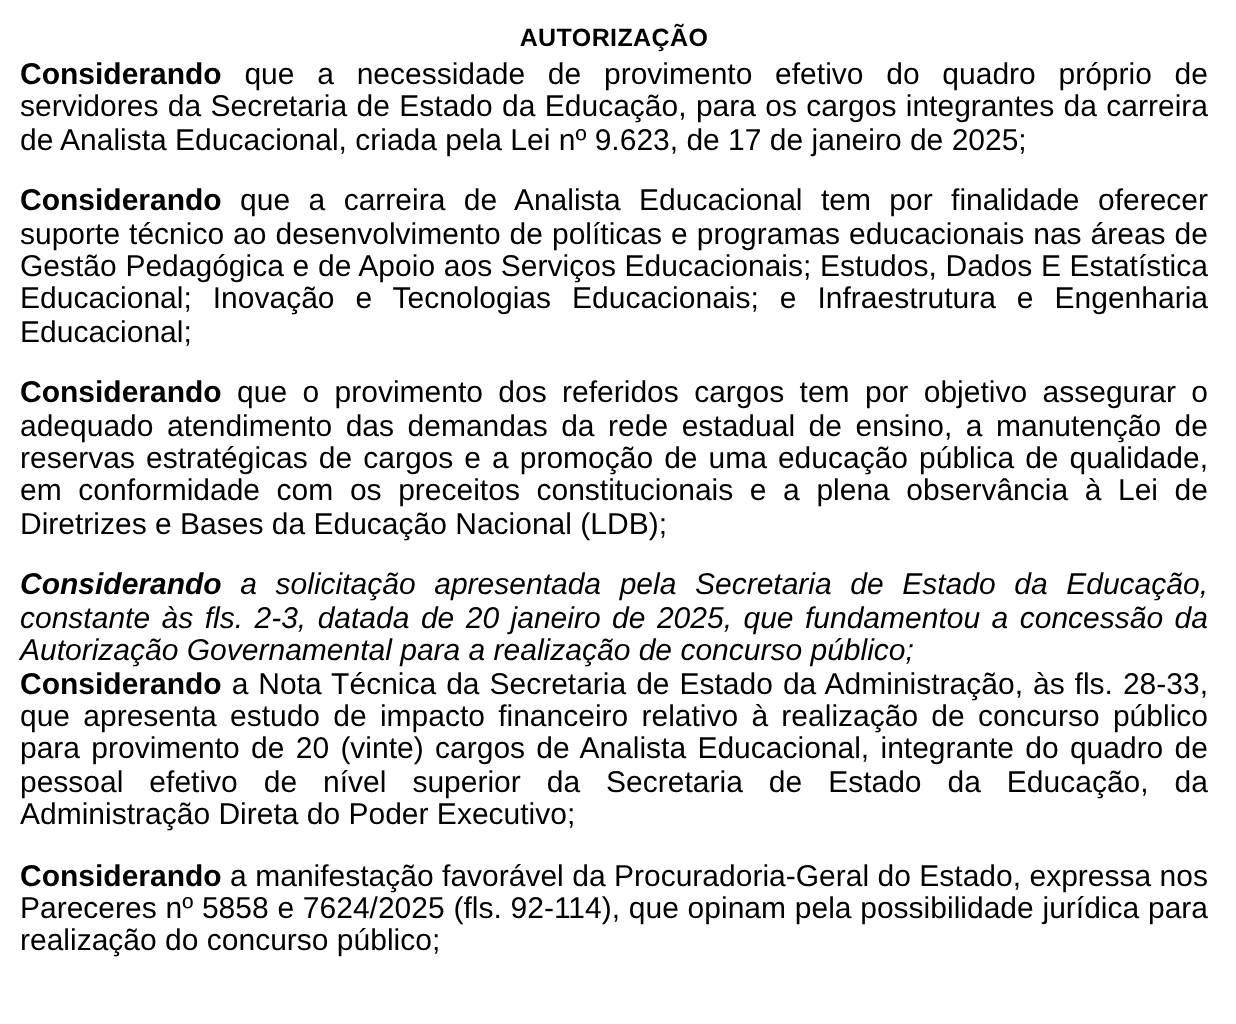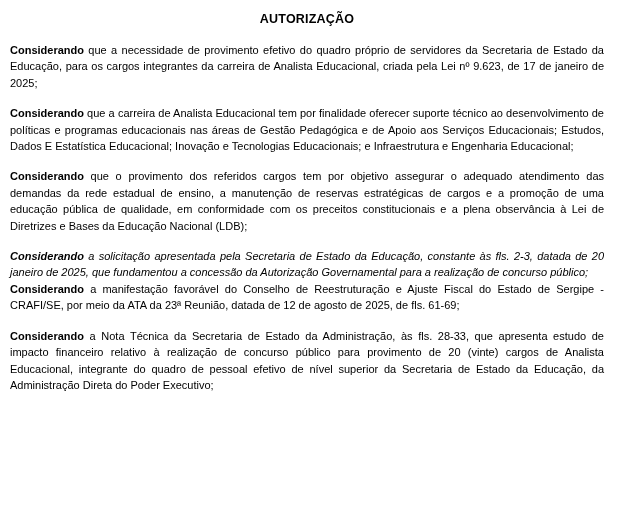--- a/index.html
+++ b/index.html
@@ -18,24 +18,24 @@
     width: 618px;
     height: 512px;
     box-sizing: border-box;
     padding: 8px 14px 0 10px;
   }
   .doc-title {
     text-align: center;
     font-weight: bold;
     font-size: 12.5px;
     letter-spacing: 0.2px;
-    margin: 4px 0 16px 0;
+    margin: 4px 0 4px 0;
   }
   .para {
-    font-size: 11px;
+    font-size: 15px;
     line-height: 16.4px;
     text-align: justify;
     margin: 0 0 14px 0;
   }
   .para.tight {
     margin-bottom: 0;
     font-style: italic;
   }
   .lead {
     font-weight: bold;
@@ -57,22 +57,22 @@
   </p>
 
   <p class="para">
     <span class="lead">Considerando</span><span> que o provimento dos referidos cargos tem por objetivo assegurar o adequado atendimento das demandas da rede estadual de ensino, a manutenção de reservas estratégicas de cargos e a promoção de uma educação pública de qualidade, em conformidade com os preceitos constitucionais e a plena observância à Lei de Diretrizes e Bases da Educação Nacional (LDB);</span>
   </p>
 
   <p class="para tight">
     <span class="lead">Considerando</span><span> a solicitação apresentada pela Secretaria de Estado da Educação, constante às fls. 2-3, datada de 20 janeiro de 2025, que fundamentou a concessão da Autorização Governamental para a realização de concurso público;</span>
   </p>
 
-  <p class="para">
-    <span class="lead">Considerando</span><span> a manifestação favorável do Conselho de Reestruturação e Ajuste Fiscal do Estado de Sergipe - CRAFI/SE, por meio da ATA da 23ª Reunião, datada de 12 de agosto de 2025, de fls. 61-69;</span>
-  </p>
 
   <p class="para">
     <span class="lead">Considerando</span><span> a Nota Técnica da Secretaria de Estado da Administração, às fls. 28-33, que apresenta estudo de impacto financeiro relativo à realização de concurso público para provimento de 20 (vinte) cargos de Analista Educacional, integrante do quadro de pessoal efetivo de nível superior da Secretaria de Estado da Educação, da Administração Direta do Poder Executivo;</span>
   </p>
 
+  <p class="para">
+    <span class="lead">Considerando</span><span> a manifestação favorável da Procuradoria-Geral do Estado, expressa nos Pareceres nº 5858 e 7624/2025 (fls. 92-114), que opinam pela possibilidade jurídica para realização do concurso público;</span>
+  </p>
 
 </div>
 
 </body></html>

